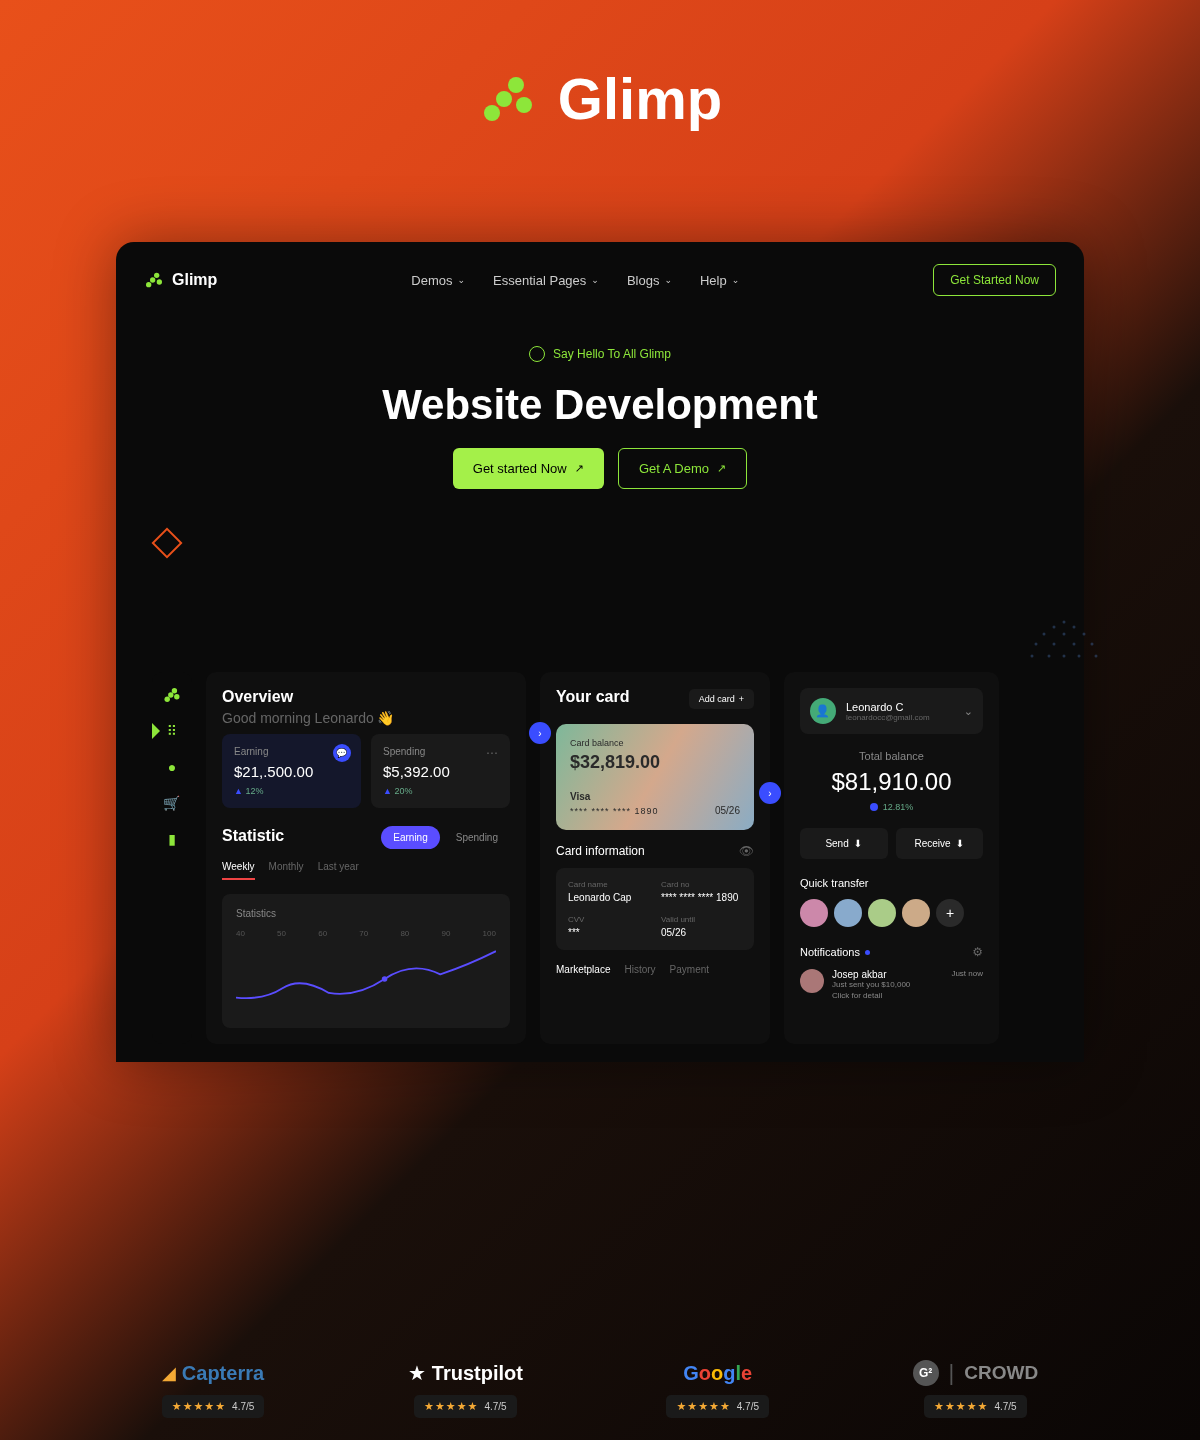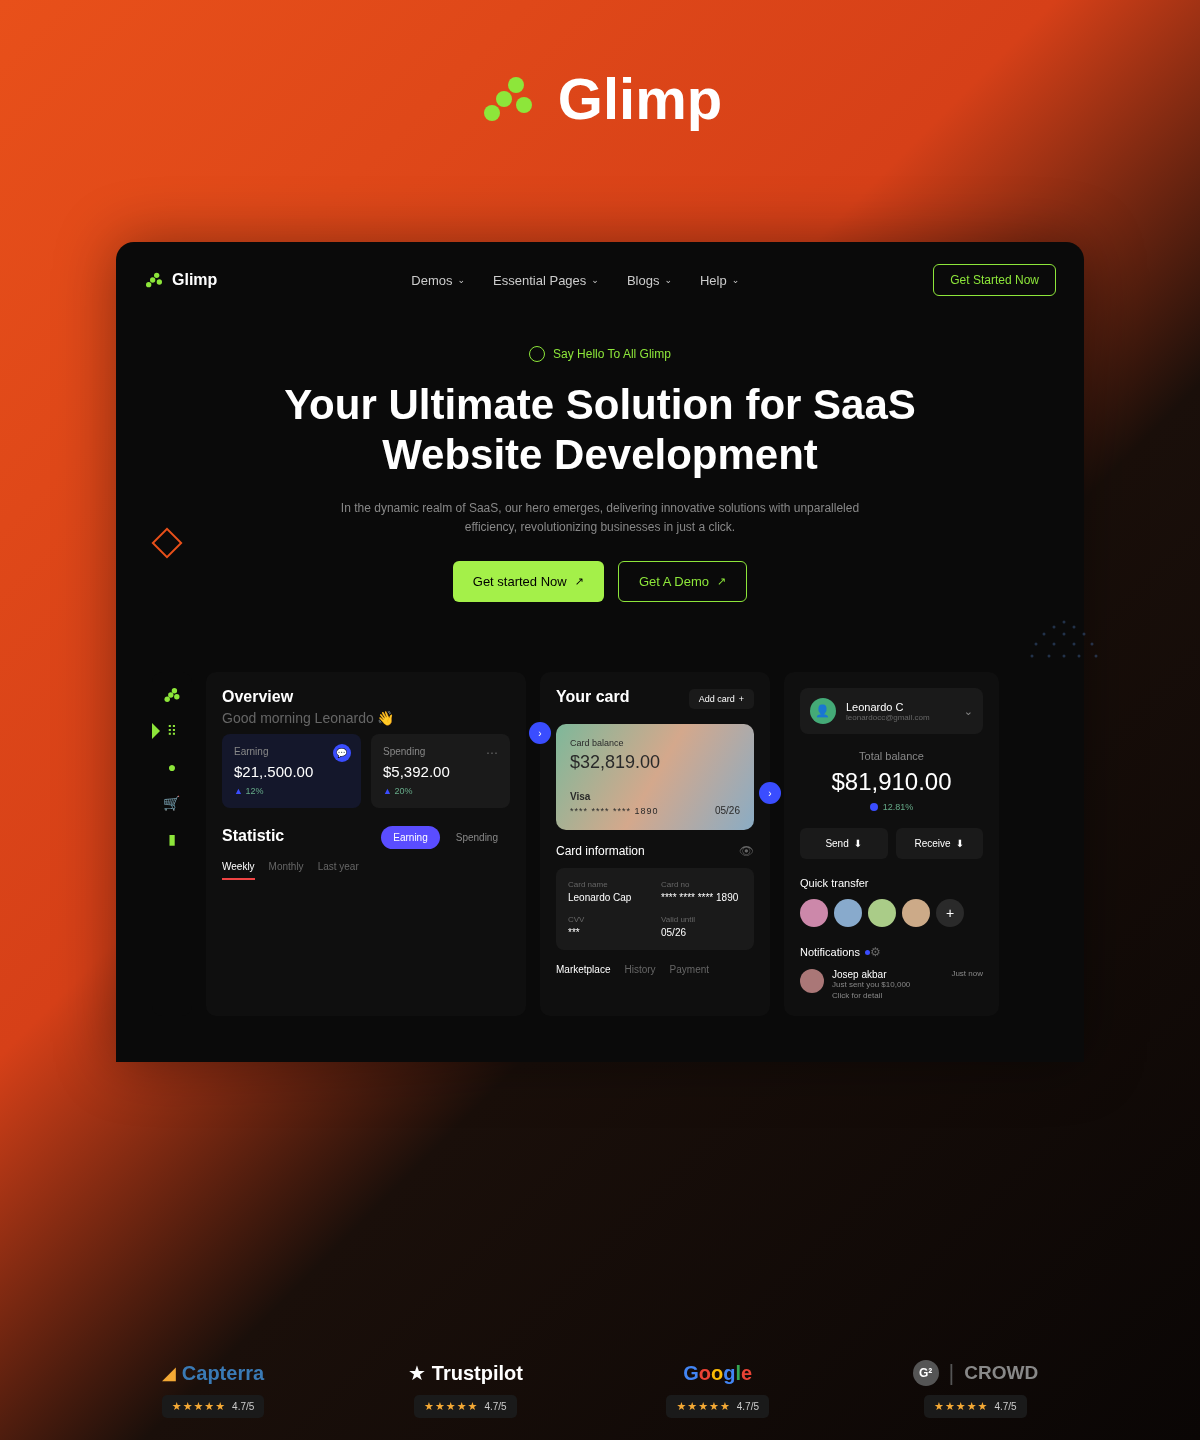--- a/index.html
+++ b/index.html
@@ -60,21 +60,21 @@
 .tt{color:#666;cursor:pointer;padding-bottom:6px}
 .tt.active{color:#fff;border-bottom:2px solid #ef4444}
 .chart-box{background:#1a1a1a;border-radius:8px;padding:14px}
 .chart-title{color:#888;font-size:10px;margin-bottom:10px}
 .chart-axis{display:flex;justify-content:space-between;color:#555;font-size:8px;margin-bottom:6px}
 .chart-area{height:70px;position:relative}
 .yc-head{display:flex;justify-content:space-between;align-items:center;margin-bottom:14px}
 .add-card{background:#1a1a1a;color:#fff;border:none;padding:5px 10px;border-radius:5px;font-size:9px;cursor:pointer;display:flex;align-items:center;gap:4px}
 .cc{background:linear-gradient(120deg,#7eb89a 0%,#d4a88c 50%,#8aacc4 100%);border-radius:10px;padding:14px;color:#2a2a2a;margin-bottom:14px;position:relative}
 .cc-label{font-size:9px;margin-bottom:4px}
-.cc-bal{font-size:18px;font-weight:400;margin-bottom:18px}
+.cc-bal{font-size:18px;font-weight:700;margin-bottom:18px}
 .cc-row{display:flex;justify-content:space-between;align-items:end;font-size:10px}
 .cc-num{font-size:9px;letter-spacing:1px}
 .nav-dot{position:absolute;width:22px;height:22px;background:#3a4dff;border-radius:50%;display:flex;align-items:center;justify-content:center;color:#fff;font-size:10px}
 .nav-l{left:-11px;top:50px}
 .nav-r{right:-11px;top:110px}
 .ci-title{color:#fff;font-size:12px;font-weight:500;margin-bottom:10px;display:flex;justify-content:space-between;align-items:center}
 .ci-box{background:#1a1a1a;border-radius:8px;padding:12px}
 .ci-grid{display:grid;grid-template-columns:1fr 1fr;gap:12px}
 .ci-item{}
 .ci-label{color:#666;font-size:8px;margin-bottom:3px}
@@ -90,21 +90,21 @@
 .tb-label{color:#888;font-size:11px;text-align:center;margin-bottom:6px}
 .tb-val{color:#fff;font-size:24px;font-weight:400;text-align:center;margin-bottom:6px}
 .tb-pct{color:#6a8;font-size:9px;text-align:center;margin-bottom:16px;display:flex;justify-content:center;gap:5px;align-items:center}
 .tb-dot{width:8px;height:8px;background:#3a4dff;border-radius:50%;display:inline-block}
 .sr-btns{display:flex;gap:8px;margin-bottom:18px}
 .sr-btn{flex:1;background:#1a1a1a;color:#fff;border:none;padding:10px;border-radius:6px;font-size:10px;cursor:pointer;display:flex;align-items:center;justify-content:center;gap:5px}
 .qt-title{color:#fff;font-size:11px;margin-bottom:10px}
 .qt-avatars{display:flex;gap:6px;margin-bottom:18px}
 .qt-av{width:28px;height:28px;border-radius:50%;background:#888}
 .qt-add{background:#2a2a2a;color:#fff;display:flex;align-items:center;justify-content:center;font-size:14px}
-.notif-head{display:flex;justify-content:flex-start;align-items:center;margin-bottom:10px}
+.notif-head{display:flex;justify-content:space-between;align-items:center;margin-bottom:10px}
 .notif-title{color:#fff;font-size:11px;display:flex;align-items:center;gap:5px}
 .notif-dot{width:5px;height:5px;background:#3a4dff;border-radius:50%}
 .gear{color:#666;font-size:12px}
 .notif-item{display:flex;gap:8px;align-items:start}
 .notif-av{width:24px;height:24px;border-radius:50%;background:#a77}
 .notif-body{flex:1}
 .notif-name{color:#fff;font-size:10px;font-weight:500}
 .notif-text{color:#888;font-size:8px;margin-bottom:2px}
 .notif-link{color:#888;font-size:8px}
 .notif-time{color:#888;font-size:8px}
@@ -169,24 +169,22 @@
     </div>
     <button class="nav-cta">Get Started Now</button>
   </div>
 
   <div style="text-align:center">
     <div class="pill">
         <span class="pill-icon"></span>
         <span>Say Hello To All Glimp</span>
       </div>
     <h1 class="hero-title">
-      <div>Your Ultimate Solution for SaaS</div>
       <div>Website Development</div>
     </h1>
-    <p class="hero-sub">In the dynamic realm of SaaS, our hero emerges, delivering innovative solutions with unparalleled efficiency, revolutionizing businesses in just a click.</p>
     <div class="btns">
       <button class="btn btn-primary">
           <span>Get started  Now</span>
           <span class="arrow">↗</span>
         </button>
       <button class="btn btn-outline">
           <span>Get A Demo</span>
           <span class="arrow">↗</span>
         </button>
     </div>
@@ -253,20 +251,38 @@
             <div class="tabs">
               <div class="tab active">Earning</div>
               <div class="tab">Spending</div>
             </div>
           </div>
           <div class="time-tabs">
             <div class="tt active">Weekly</div>
             <div class="tt">Monthly</div>
             <div class="tt">Last year</div>
           </div>
+          <div class="chart-box">
+            <div class="chart-title">Statistics</div>
+            <div class="chart-axis">
+              <span>40</span>
+              <span>50</span>
+              <span>60</span>
+              <span>70</span>
+              <span>80</span>
+              <span>90</span>
+              <span>100</span>
+            </div>
+            <div class="chart-area">
+              <svg width="100%" height="100%" viewBox="0 0 280 70">
+                <path d="M0,55 Q30,58 50,45 T100,50 Q130,55 160,35 T220,30 Q250,20 280,5" stroke="#5a4dff" stroke-width="2" fill="none"></path>
+                <circle cx="160" cy="35" r="3" fill="#5a4dff"></circle>
+              </svg>
+            </div>
+          </div>
         </div>
 
         <div class="col col2">
           <div class="nav-dot nav-l">›</div>
           <div class="nav-dot nav-r">›</div>
           <div class="yc-head">
             <div class="section-title">Your card</div>
             <button class="add-card">
                 <span>Add card</span> 
                 <span>+</span>

